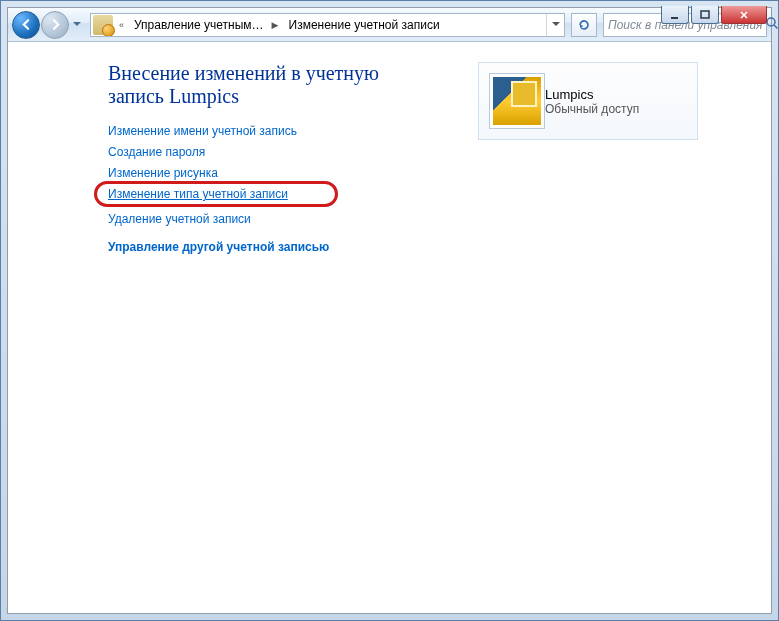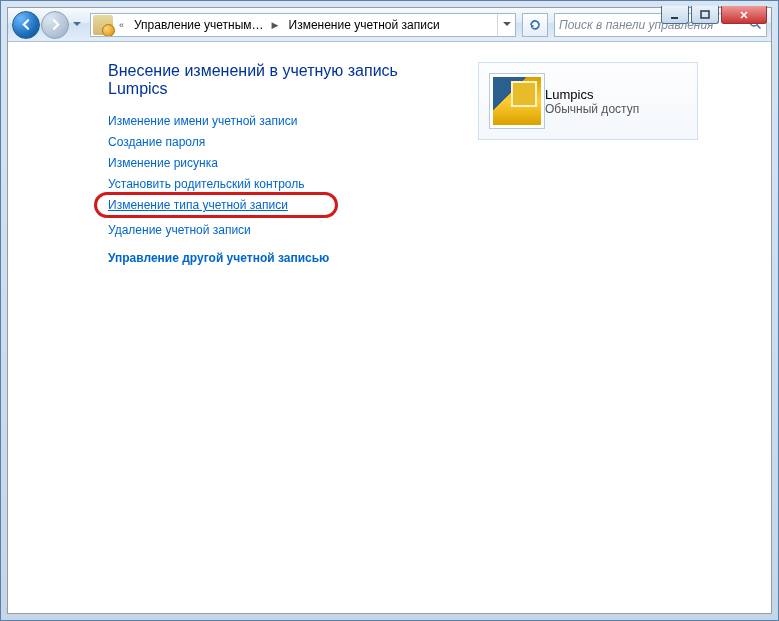--- a/index.html
+++ b/index.html
@@ -135,21 +135,21 @@
   }
   .refresh-btn {
     width: 26px; height: 24px;
     border: 1px solid #a5b6c8;
     background: linear-gradient(#fdfeff, #e6eef8);
     display:flex; align-items:center; justify-content:center;
     cursor:pointer;
     margin-right: 4px;
   }
   .search {
-    width: 213px;
+    width: 164px;
     height: 24px;
     border: 1px solid #a5b6c8;
     background: #fff;
     display: flex;
     align-items: center;
     padding: 0 4px;
   }
   .search input {
     flex: 1;
     border: none;
@@ -166,23 +166,24 @@
     flex: 1;
     background: #fff;
     padding: 20px 26px 20px 100px;
     display: flex;
     gap: 40px;
     align-items: flex-start;
     overflow: auto;
   }
   .left { flex: 0 0 330px; }
   .heading {
-    font-size: 16px;
+    font-size: 20px;
     color: #003399;
     margin-bottom: 16px;
+    font-family: Liberation Serif, serif;
   }
   .links a {
     display: block;
     color: #0066cc;
     text-decoration: none;
     font-size: 12px;
     margin-bottom: 7px;
     cursor: pointer;
   }
   .links .gapabove { margin-top: 14px; font-weight: bold; }
@@ -318,24 +319,23 @@
               <path d="M9 9 L12.5 12.5" stroke="currentColor" stroke-width="1.5"></path>
             </svg>
         </span>
       </div>
     </div>
 
     <div class="content">
       <div class="left">
         <div class="heading">Внесение изменений в учетную запись Lumpics</div>
         <div class="links">
-          <a>Изменение имени учетной записи</a>
+          <a>Изменение имени учетной запись</a>
           <a>Создание пароля</a>
           <a>Изменение рисунка</a>
-          <a>Установить родительский контроль</a>
           <div class="hl-wrap">
             <a>Изменение типа учетной записи</a>
             <div class="hl-ring"></div>
           </div>
           <a style="display:block">Удаление учетной записи</a>
           <a class="gapabove">Управление другой учетной записью</a>
         </div>
       </div>
 
       <div class="account-card">

